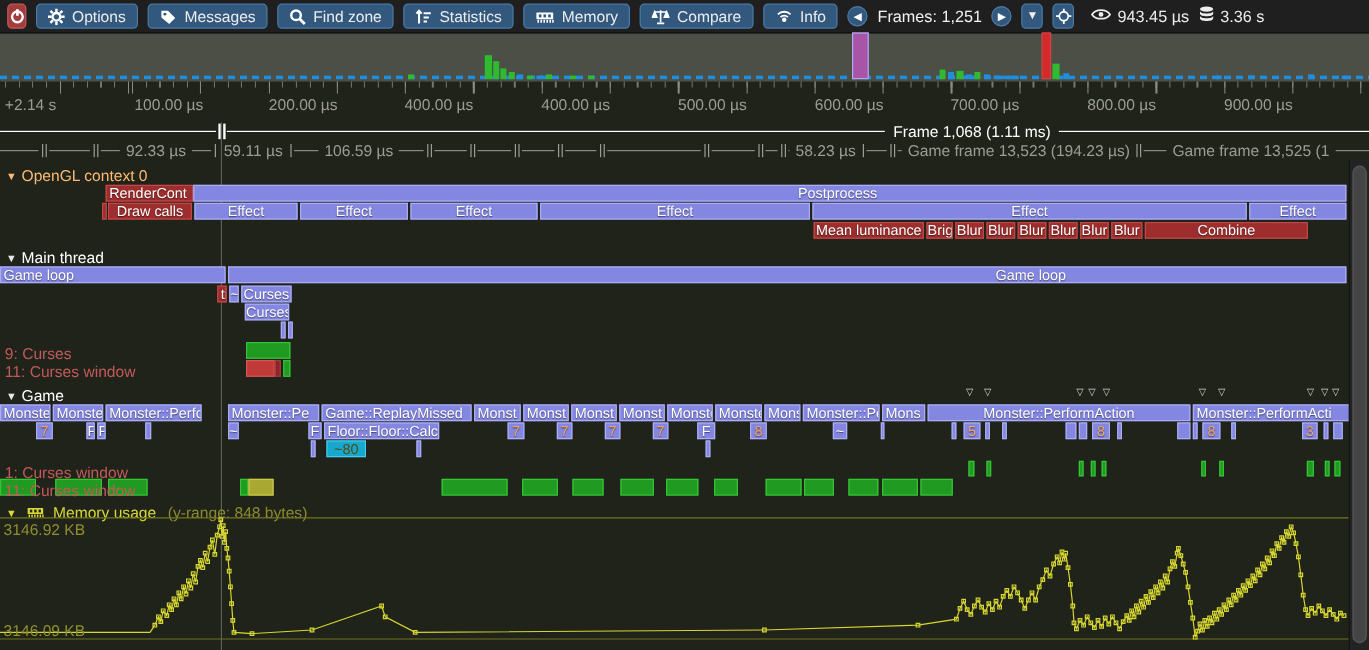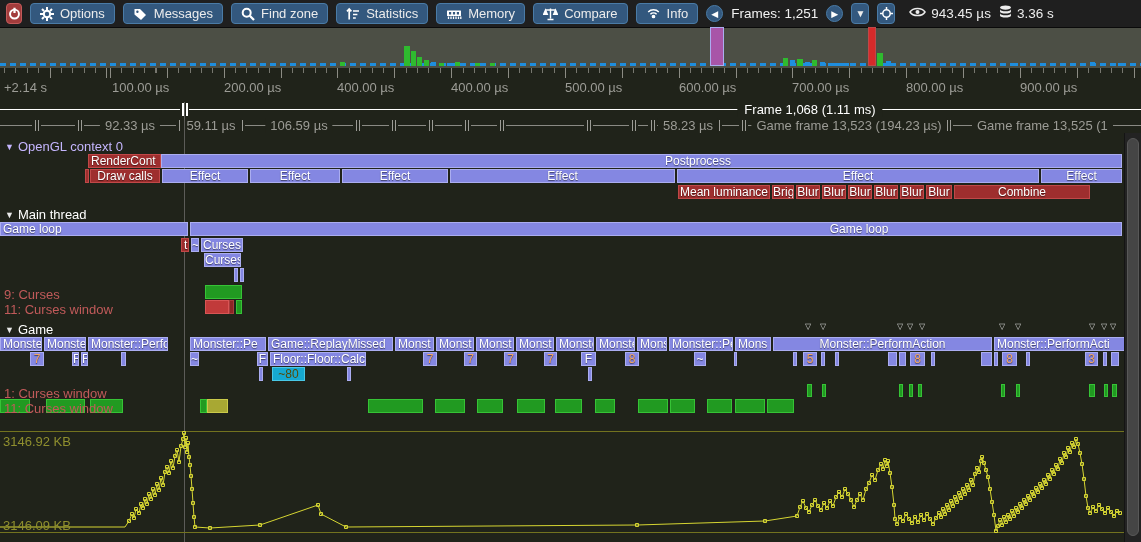--- a/index.html
+++ b/index.html
@@ -39,21 +39,21 @@
   .brk i{width:2px;height:13px;background:#fff;}
   .band2{position:absolute;left:0;top:117px;width:100%;height:16px;}
   .band2 .line{position:absolute;left:0;right:0;top:8px;height:1px;background:#8a8a84;}
   .m2{position:absolute;top:3px;width:9px;height:11px;background:#20231a;display:flex;justify-content:center;gap:2px;}
   .m2 i{width:1px;height:11px;background:#9c9c96;}
   .b2label{position:absolute;top:1px;background:#20231a;padding:0 5px;color:#9c9c96;font-size:13px;white-space:nowrap;}
   
   .vline{position:absolute;left:184px;top:102px;width:1px;height:440px;background:#5c5c58;}
   .sechdr{position:absolute;font-size:13px;white-space:nowrap;}
   .sechdr .tri{font-size:9px;margin-right:4px;vertical-align:1px;}
-  .hdr-opengl,.hdr-opengl .tri{color:#c4b5fd;}
+  .hdr-opengl,.hdr-opengl .tri{color:#fdba74;}
   .hdr-main,.hdr-game{color:#fff;}.hdr-main .tri,.hdr-game .tri{color:#e8e8e8;}
   .hdr-mem{color:#d8d836;}
   .hdr-mem .range{color:#8b8b2c;margin-left:6px;}
   .zone{position:absolute;height:14px;box-sizing:border-box;overflow:hidden;white-space:nowrap;
         font-size:12px;line-height:12px;color:#fff;text-align:center;text-shadow:0 1px 1px rgba(0,0,0,.55);}
   .zone.al{text-align:left;padding-left:2px;}
   .zone .lx{position:absolute;top:0;transform:translateX(-50%);}
   .p{background:#8487e2;border:1px solid #abadf0;}
   .n{color:#f2a45f;}
   .r{background:#9e2e2e;border:1px solid #c04848;}
@@ -335,20 +335,32 @@
   <div class="vline"></div>
 
   <div class="sechdr hdr-opengl" style="left:5px;top:139px;">
     <span class="tri">▼</span><span>OpenGL context 0</span>
   </div>
   <div class="sechdr hdr-main" style="left:5px;top:207px;">
     <span class="tri">▼</span><span>Main thread</span>
   </div>
   <div class="sechdr hdr-game" style="left:5px;top:322px;">
     <span class="tri">▼</span><span>Game</span>
+  </div>
+  <div class="sechdr hdr-mem" style="left:5px;top:420px;">
+    <span class="tri" style="color:#d8d836">▼</span>
+    <span style="margin-right:4px;vertical-align:-1px"><svg width="15" height="12" viewBox="0 0 16 13">
+          <rect x="1" y="2.5" width="14" height="5.5" fill="#d8d836" rx="0.5"></rect>
+          <path d="M2.5 8.5v2.5M5 8.5v2.5M7.5 8.5v2.5M10 8.5v2.5M12.5 8.5v2.5M14.8 8.5v2.5" stroke="#d8d836" stroke-width="1.3"></path>
+          <rect x="3" y="4" width="2.2" height="2.5" fill="#20231a"></rect>
+          <rect x="6.9" y="4" width="2.2" height="2.5" fill="#20231a"></rect>
+          <rect x="10.8" y="4" width="2.2" height="2.5" fill="#20231a"></rect>
+        </svg></span>
+    <span>Memory usage</span>
+    <span class="range">(y-range: 848 bytes)</span>
   </div>
 
   <span class="memlabel" style="left:3px;top:434px;">3146.92 KB</span>
   <span class="memlabel" style="left:3px;top:518px;">3146.09 KB</span>
 
   <div id="zones">
       <div class="zone r al" style="left: 88px; top: 154px; width: 73px;">RenderCont</div>
       <div class="zone p" style="left: 161px; top: 154px; width: 961px;">
         <span class="lx" style="left: 536px;">Postprocess</span>
       </div>

